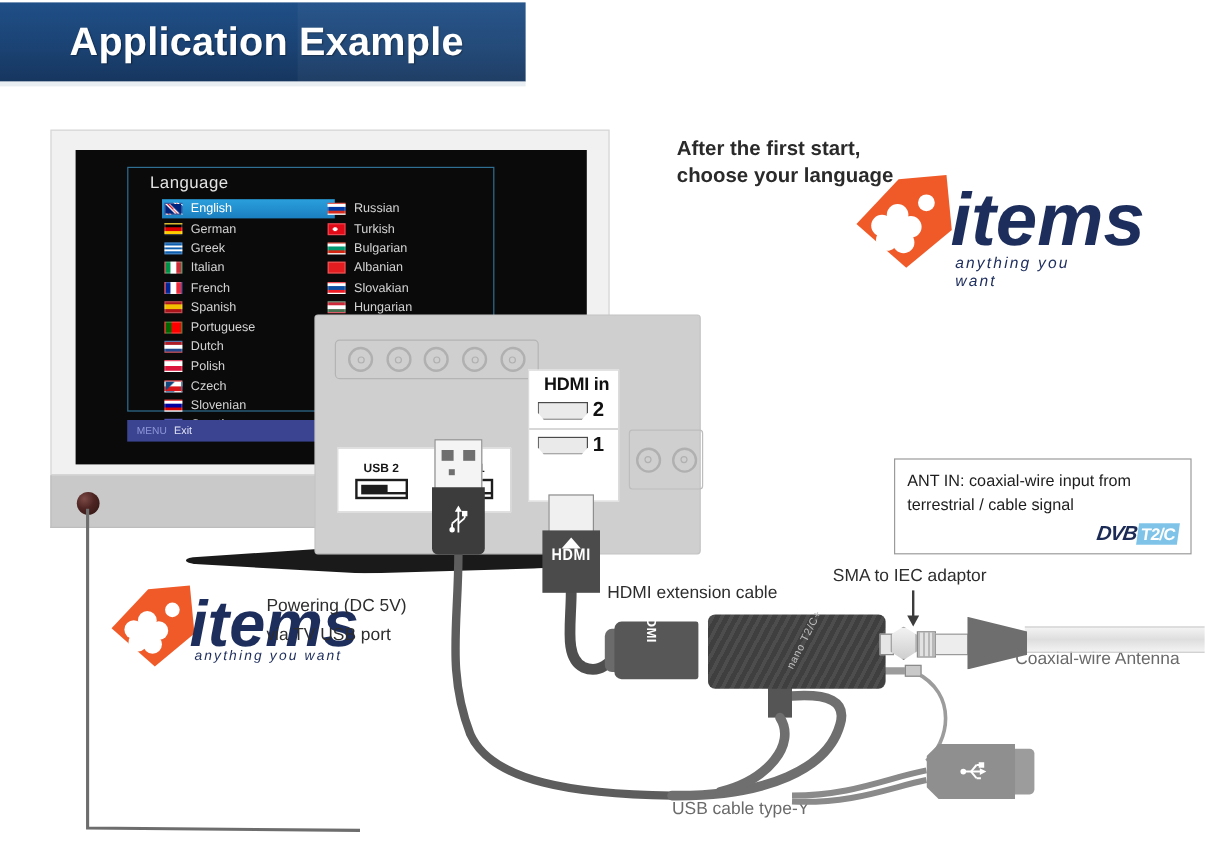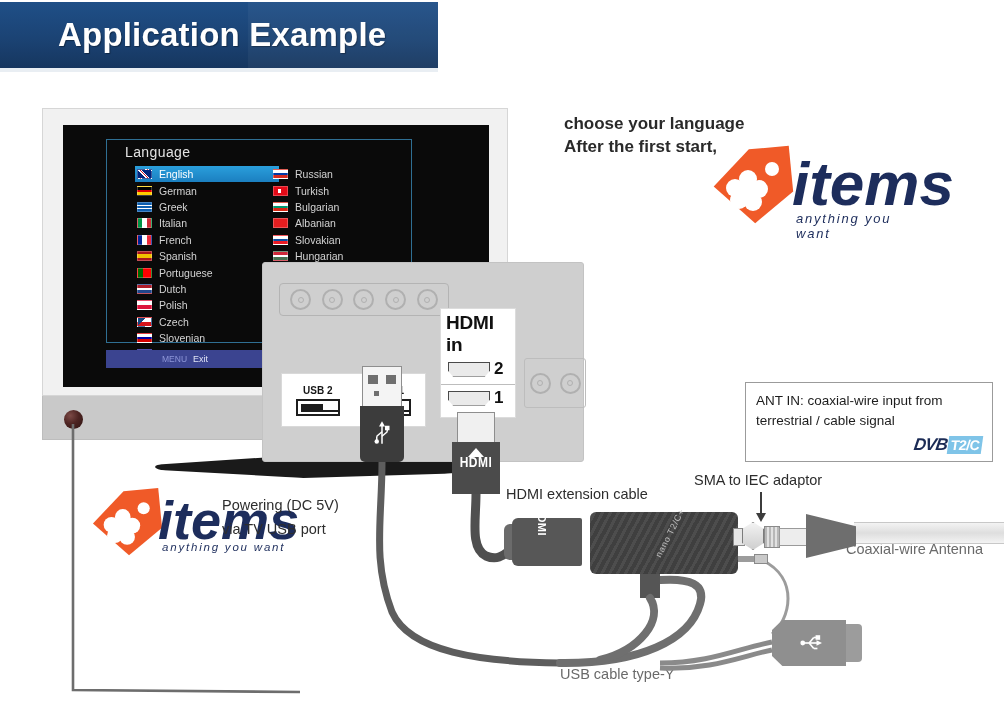--- a/index.html
+++ b/index.html
@@ -76,21 +76,21 @@
     color:#ffffff; width:144px;
   }
   .flag {
     width:15px; height:10px; margin-right:7px; flex:0 0 auto;
     border:1px solid rgba(255,255,255,.25); position:relative; overflow:hidden;
   }
   .osd-footer {
     position:absolute; left:106px; top:350px; width:306px; height:18px;
     background:#3b4490; display:flex; align-items:center; padding-left:8px; gap:6px;
   }
-  .osd-key { font-size:8.5px; color:#8e96d8;margin-left:48px; }
+  .osd-key { font-size:8.5px; color:#8e96d8; }
   .osd-exit { font-size:9px; color:#dfe2f5; }
 
   
   .note-top {
     position:absolute; left:564px; top:112px; width:300px;
     font-size:17px; font-weight:bold; color:#2a2a2a; line-height:1.38;
   }
 
   
   .logo { position:absolute;font-style:italic; }
@@ -128,21 +128,21 @@
   }
   .usb-port::after {
     content:""; position:absolute; left:3px; bottom:2px; width:38px; height:3px;
     border-bottom:2px solid #1d1d1d;
   }
 
   .hdmi-box {
     position:absolute; left:440px; top:308px; width:76px; height:110px;
     background:#fff; border:1px solid #dcdcdc; z-index:6;
   }
-  .hdmi-label { font-size:19px; font-weight:bold; color:#111; text-align:left;
+  .hdmi-label { font-size:15px; font-weight:bold; color:#111; text-align:center;
                 padding:3px 0 0 5px; letter-spacing:-.2px; }
   .hdmi-row { display:flex; align-items:center; gap:4px; padding:3px 0 3px 7px; }
   .hdmi-row.second { border-top:1.5px solid #bdbdbd; margin-top:2px; }
   .hdmi-slot {
     width:42px; height:15px; background:#eaeaea; border:1.6px solid #4a4a4a;
     clip-path: polygon(0 0,100% 0,100% 62%,88% 100%,12% 100%,0 62%);
   }
   .hdmi-num { font-size:17px; font-weight:bold; color:#111; }
 
   .rca2-group {
@@ -401,22 +401,22 @@
           </div>
         </div>
     </div>
   </div>
   <div class="osd-footer">
     <span class="osd-key">MENU</span>
     <span class="osd-exit">Exit</span>
   </div>
 
   <div class="note-top">
+    <div>After the first start,</div>
     <div>choose your language</div>
-    <div>After the first start,</div>
   </div>
 
   <div class="logo" id="logo-top" style="left:708px; top:145px; width:222px; height:85px;">
     <svg class="tag" width="92" height="82" viewBox="0 0 92 82">
       <path d="M6 36 L46 4 L86 6 L84 52 L42 78 Z" fill="#f05a28" transform="rotate(-8 46 41)"></path>
       <circle cx="64" cy="24" r="7" fill="#ffffff"></circle>
       <g fill="#ffffff" transform="translate(40,46)">
         <circle cx="0" cy="-12" r="9"></circle>
           <circle cx="11" cy="-2" r="9"></circle>
         <circle cx="5" cy="11" r="9"></circle>

